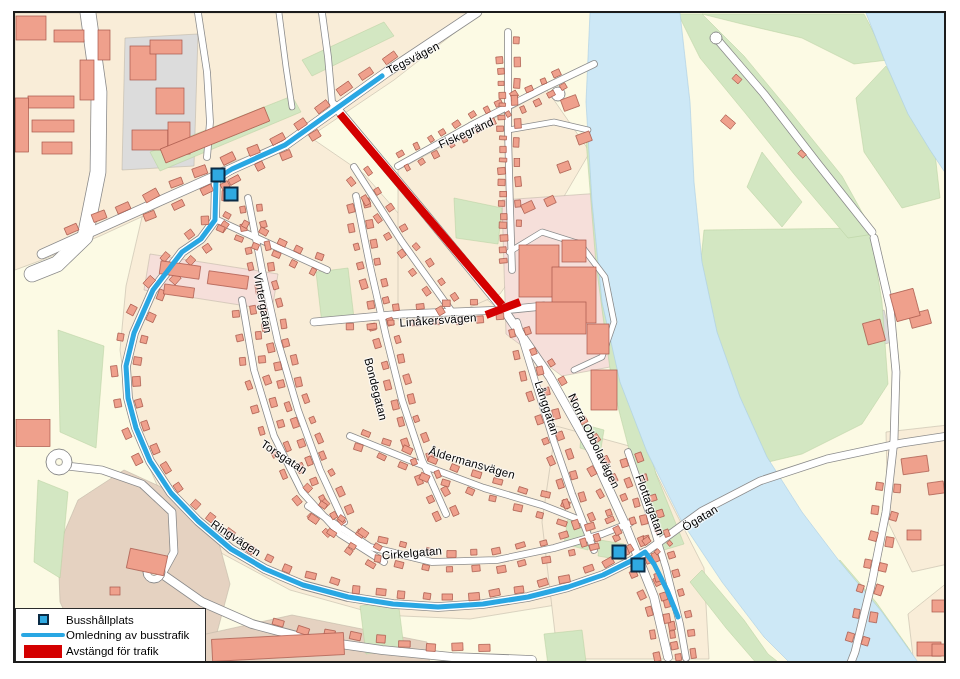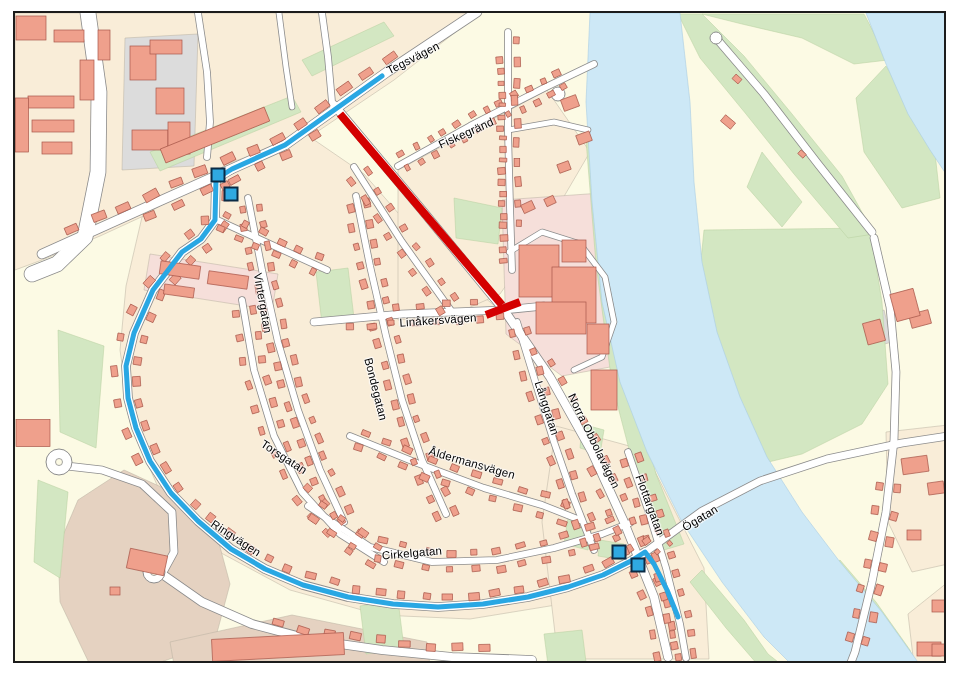--- a/index.html
+++ b/index.html
@@ -604,14 +604,34 @@
         <div class="street-label" style="left: 269px; top: 444px; transform: translate(-50%, -50%) rotate(33deg);">Torsgatan</div>
         <div class="street-label" style="left: 457px; top: 450px; transform: translate(-50%, -50%) rotate(16deg);">Åldermansvägen</div>
         <div class="street-label" style="left: 397px; top: 540px; transform: translate(-50%, -50%) rotate(-5deg);">Cirkelgatan</div>
         <div class="street-label" style="left: 221px; top: 525px; transform: translate(-50%, -50%) rotate(33deg);">Ringvägen</div>
         <div class="street-label" style="left: 532px; top: 395px; transform: translate(-50%, -50%) rotate(72deg);">Långgatan</div>
         <div class="street-label" style="left: 579px; top: 428px; transform: translate(-50%, -50%) rotate(64deg);">Norra Obbolavägen</div>
         <div class="street-label" style="left: 635px; top: 492px; transform: translate(-50%, -50%) rotate(70deg);">Flottargatan</div>
         <div class="street-label" style="left: 685px; top: 505px; transform: translate(-50%, -50%) rotate(-31deg);">Ögatan</div>
       </div>
 
+    <div class="legend">
+      <div class="legend-row">
+        <span class="legend-swatch">
+            <span id="sw-square" class="sw-square" style="background: rgb(47, 169, 225); border-color: rgb(10, 43, 69);"></span>
+          </span>
+        <span class="legend-label">Busshållplats</span>
+      </div>
+      <div class="legend-row">
+        <span class="legend-swatch">
+            <span id="sw-line" class="sw-line" style="background: rgb(41, 167, 227);"></span>
+          </span>
+        <span class="legend-label">Omledning av busstrafik</span>
+      </div>
+      <div class="legend-row">
+        <span class="legend-swatch">
+            <span id="sw-rect" class="sw-rect" style="background: rgb(212, 0, 0);"></span>
+          </span>
+        <span class="legend-label">Avstängd för trafik</span>
+      </div>
+    </div>
   </div>
 </div>
 
 </body></html>

